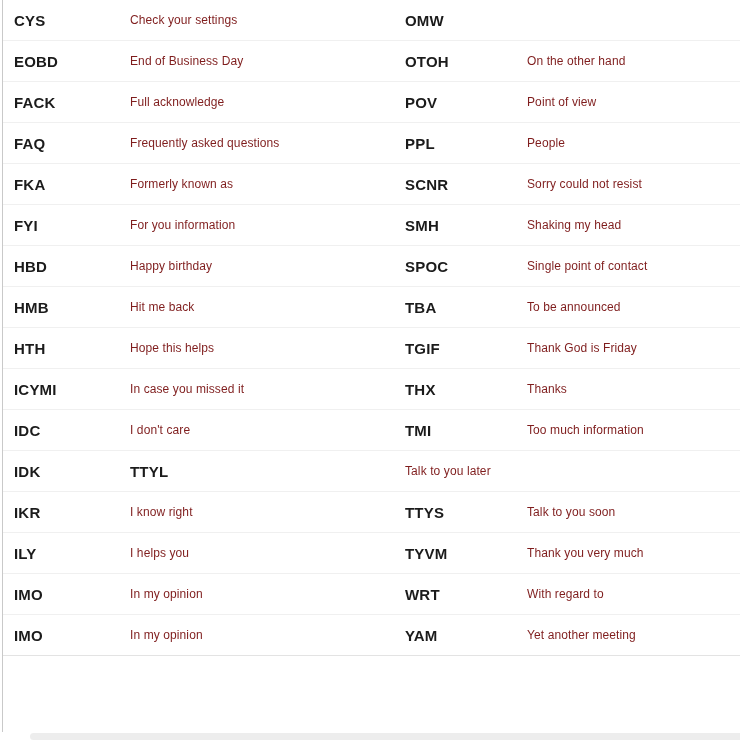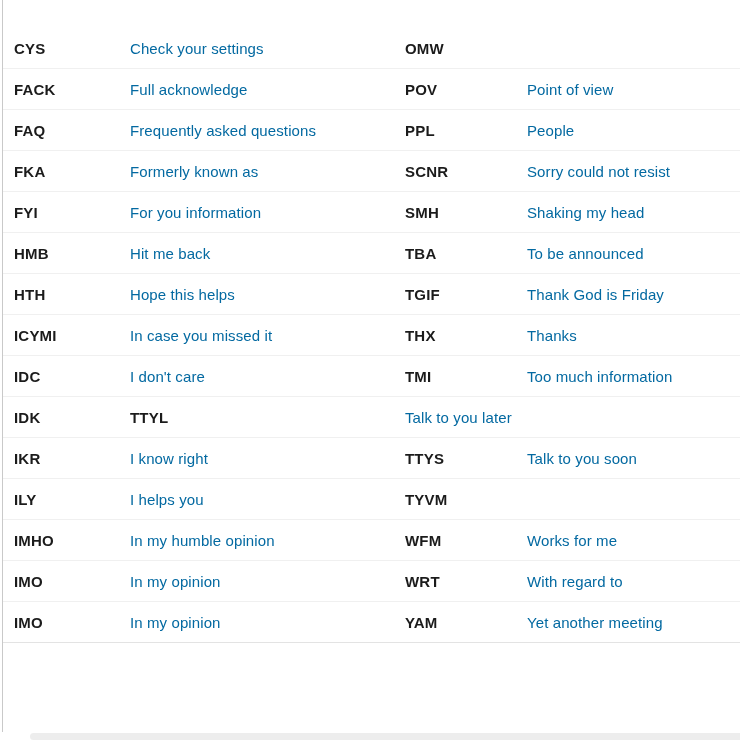--- a/index.html
+++ b/index.html
@@ -21,40 +21,39 @@
     top: 0;
     width: 1px;
     height: 733px;
     background: #c9c9c9;
   }
   .rows {
     position: absolute;
     left: 3px;
     top: 0;
     right: 0;
-    margin-top: 28px;
   }
   .row {
     display: grid;
     grid-template-columns: 116px 275px 122px auto;
     align-items: center;
     height: 40px;
     padding-left: 11px;
     border-bottom: 1px solid #f0f0f0;
   }
   .abbr {
     font-size: 15px;
     font-weight: 700;
     color: #1b1b1b;
     letter-spacing: 0.2px;
   }
   .meaning {
-    font-size: 15px;
+    font-size: 12px;
     font-weight: 400;
-    color: #0369a1;
+    color: #7f1d1d;
     letter-spacing: 0.1px;
   }
   .row:last-child {
     border-bottom: 1px solid #e3e3e3;
   }
   .hscrollbar {
     position: absolute;
     left: 0;
     right: 0;
     bottom: 0;
@@ -76,20 +75,26 @@
 
 <div id="screen">
   <div class="left-border"></div>
   <div class="rows" id="rows-container">
   <div class="row">
     <span class="abbr">CYS</span>
     <span class="meaning">Check your settings</span>
     <span class="abbr">OMW</span>
   </div>
 
+  <div class="row">
+    <span class="abbr">EOBD</span>
+    <span class="meaning">End of Business Day</span>
+    <span class="abbr">OTOH</span>
+    <span class="meaning">On the other hand</span>
+  </div>
 
   <div class="row">
     <span class="abbr">FACK</span>
     <span class="meaning">Full acknowledge</span>
     <span class="abbr">POV</span>
     <span class="meaning">Point of view</span>
   </div>
 
   <div class="row">
     <span class="abbr">FAQ</span>
@@ -105,20 +110,26 @@
     <span class="meaning">Sorry could not resist</span>
   </div>
 
   <div class="row">
     <span class="abbr">FYI</span>
     <span class="meaning">For you information</span>
     <span class="abbr">SMH</span>
     <span class="meaning">Shaking my head</span>
   </div>
 
+  <div class="row">
+    <span class="abbr">HBD</span>
+    <span class="meaning">Happy birthday</span>
+    <span class="abbr">SPOC</span>
+    <span class="meaning">Single point of contact</span>
+  </div>
 
   <div class="row">
     <span class="abbr">HMB</span>
     <span class="meaning">Hit me back</span>
     <span class="abbr">TBA</span>
     <span class="meaning">To be announced</span>
   </div>
 
 
   <div class="row">
@@ -152,28 +163,23 @@
     <span class="abbr">IKR</span>
     <span class="meaning">I know right</span>
     <span class="abbr">TTYS</span>
     <span class="meaning">Talk to you soon</span>
   </div>
 
   <div class="row">
     <span class="abbr">ILY</span>
     <span class="meaning">I helps you</span>
     <span class="abbr">TYVM</span>
+    <span class="meaning">Thank you very much</span>
   </div>
 
-  <div class="row">
-    <span class="abbr">IMHO</span>
-    <span class="meaning">In my humble opinion</span>
-    <span class="abbr">WFM</span>
-    <span class="meaning">Works for me</span>
-  </div>
 
   <div class="row">
     <span class="abbr">IMO</span>
     <span class="meaning">In my opinion</span>
     <span class="abbr">WRT</span>
     <span class="meaning">With regard to</span>
   </div>
 
   <div class="row">
     <span class="abbr">IMO</span>

